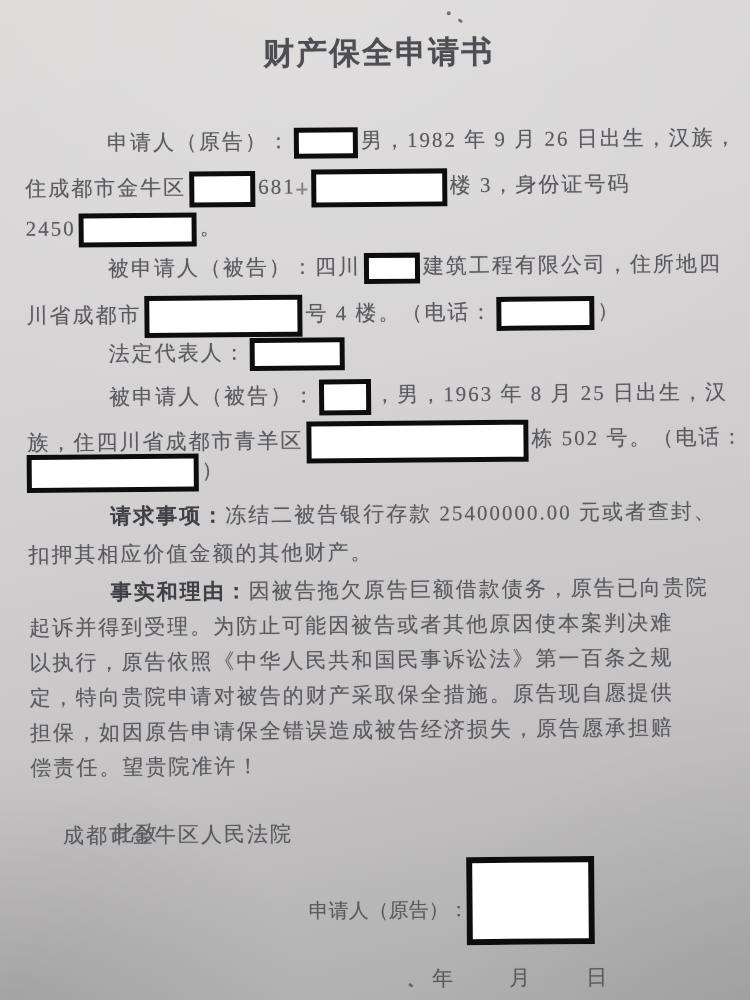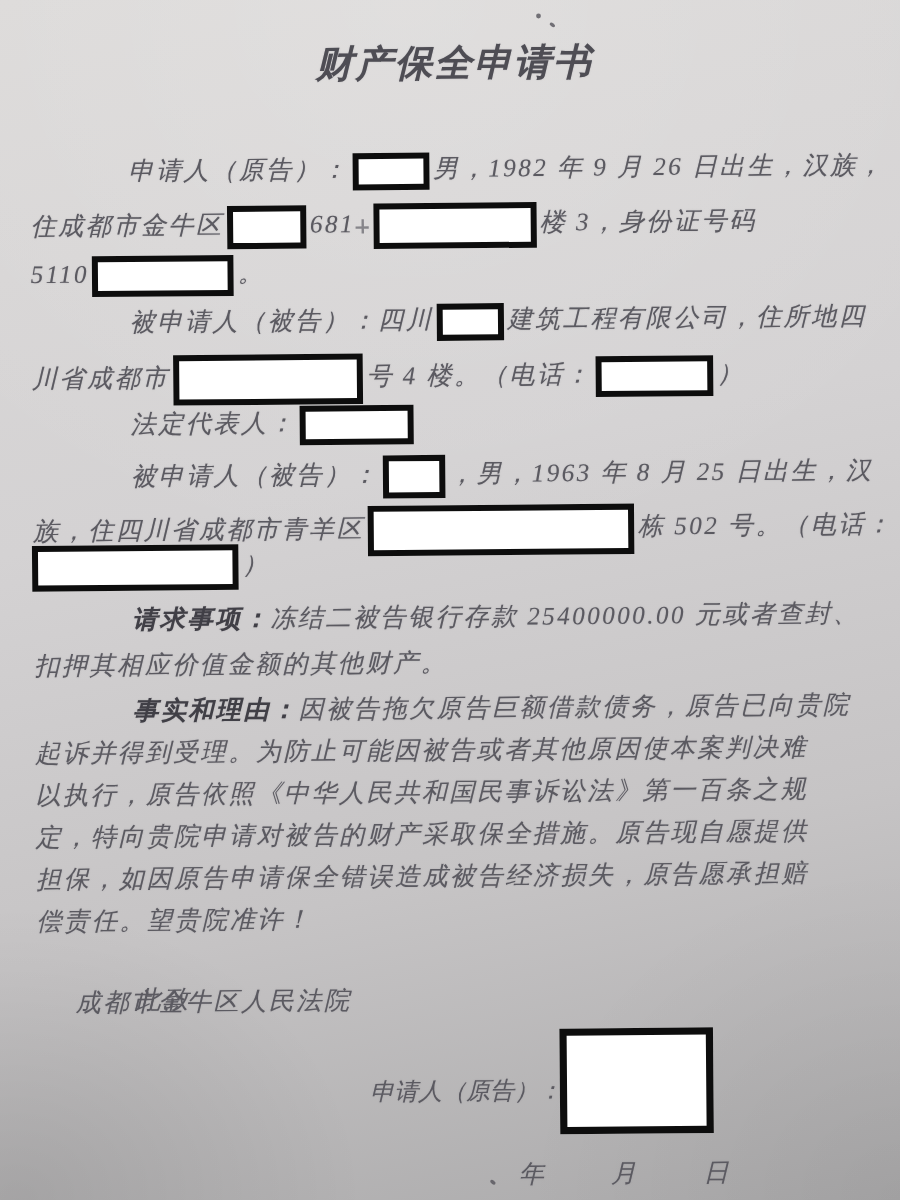--- a/index.html
+++ b/index.html
@@ -6,21 +6,20 @@
   .page{
     position:relative;
     width:750px;height:1000px;
     overflow:hidden;
     background:
       radial-gradient(55% 35% at 2% 100%, rgba(0,0,0,0.10), transparent 70%),
       radial-gradient(60% 40% at 100% 100%, rgba(0,0,0,0.06), transparent 70%),
       radial-gradient(120% 80% at 45% 0%, rgba(255,255,255,0.16), transparent 60%),
       linear-gradient(168deg, #dcdad9 0%, #d4d2d3 40%, #c6c4c5 70%, #abaaab 100%);
     font-family:"Liberation Serif","DejaVu Sans",serif;
-    font-style:italic;
   }
   .content{
     position:absolute;inset:0;
     transform:rotate(-0.5deg);
     transform-origin:50% 50%;
     color:#5b5a61;
   }
   .line{
     position:absolute;
     white-space:nowrap;
@@ -83,21 +82,21 @@
 
     <div class="line title" style="left:267px;top:33px">财产保全申请书</div>
 
     <div class="line" style="left:110px;top:127px">
       <span>申请人（原告）：</span><span class="redact" style="width:64px;height:31px"></span><span>男，1982 年 9 月 26 日出生，汉族，</span>
     </div>
     <div class="line" style="left:28px;top:169px">
       <span>住成都市金牛区</span><span class="redact" style="width:66px;height:36px"></span><span>681</span><span class="partial-mark"></span><span class="redact" style="width:136px;height:38px"></span><span>楼 3，身份证号码</span>
     </div>
     <div class="line" style="left:28px;top:211px">
-      <span>5110</span><span class="redact" style="width:118px;height:34px"></span><span>。</span>
+      <span>2450</span><span class="redact" style="width:118px;height:34px"></span><span>。</span>
     </div>
 
     <div class="line" style="left:110px;top:253px">
       <span>被申请人（被告）：四川</span><span class="redact" style="width:56px;height:31px"></span><span>建筑工程有限公司，住所地四</span>
     </div>
     <div class="line" style="left:28px;top:294px">
       <span>川省成都市</span><span class="redact" style="width:158px;height:42px"></span><span>号 4 楼。（电话：</span><span class="redact" style="width:98px;height:34px"></span><span>）</span>
     </div>
 
     <div class="line" style="left:110px;top:337px">

